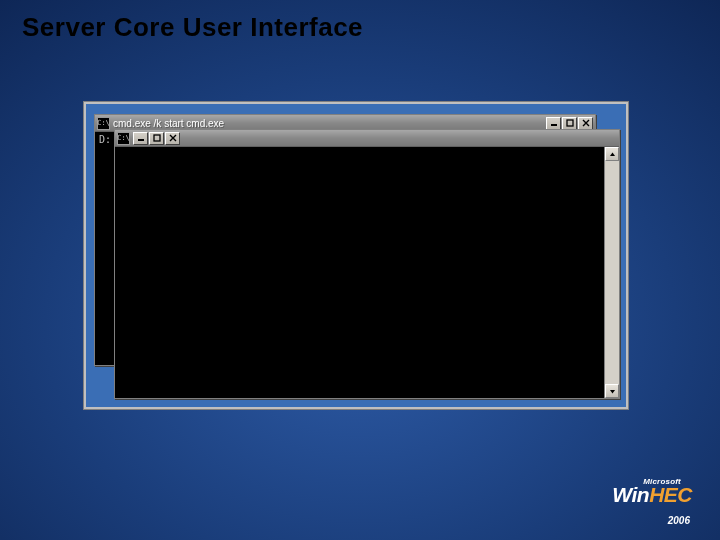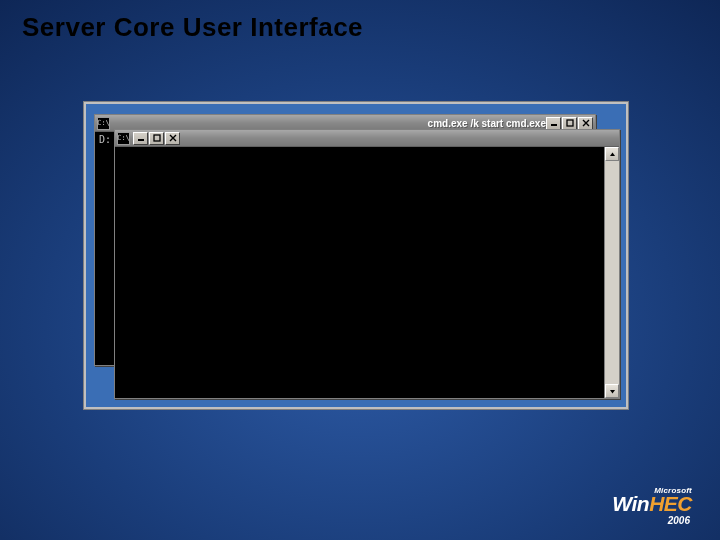--- a/index.html
+++ b/index.html
@@ -36,24 +36,23 @@
       padding: 0 2px;
     }
     .titlebar-icon {
       width: 13px; height: 13px; margin-right: 3px;
       background: #000; border: 1px solid #999;
       display: flex; align-items: center; justify-content: center;
       font-size: 7px; color: #c0c0c0; font-family: monospace;
     }
     .titlebar-text {
       flex: 1; font-size: 10px; color: #fff;
-      font-family: Tahoma, sans-serif; font-weight: bold;
+      font-family: Tahoma, sans-serif; font-weight: normal;
       white-space: nowrap; overflow: hidden;
       text-shadow: 1px 1px 0 rgba(0,0,0,0.3);
-      text-align: right;
     }
     .titlebar-buttons { display: flex; gap: 1px; }
     .titlebar-btn {
       width: 15px; height: 13px;
       background: linear-gradient(to bottom, #d4d0c8 0%, #b8b4ac 100%);
       border: 1px solid #404040;
       border-top-color: #fff; border-left-color: #fff;
       display: flex; align-items: center; justify-content: center;
       font-size: 8px; color: #000; cursor: pointer;
       font-family: Arial; font-weight: bold;
@@ -85,28 +84,28 @@
     }
     .sb-btn.down { position: absolute; bottom: 0; }
     .sb-btn svg { width: 7px; height: 7px; }
     .logo-block {
       position: absolute; right: 28px; bottom: 14px;
       display: flex; flex-direction: column; align-items: flex-end;
       color: #fff;
     }
     .logo-ms {
       font-size: 8px; font-style: italic; font-weight: bold;
-      letter-spacing: 0.2px; margin-bottom: -2px; margin-right: 0;
+      letter-spacing: 0.2px; margin-bottom: -2px; margin-right: 11px;
     }
     .logo-main {
       font-size: 21px; font-weight: bold; font-style: italic;
       letter-spacing: -0.5px; line-height: 1;
     }
     .logo-main span.accent { color: #f0a030; }
-    .logo-year { font-size: 10px; margin-top: 1px; margin-right: 2px; font-weight: bold; font-style: italic; }
+    .logo-year { font-size: 10px; margin-top: 10px; margin-right: 2px; font-weight: bold; font-style: italic; }
   </style>
 </head>
 <body>
 
 <div class="slide-title">Server Core User Interface</div>
 
 <div class="desktop-frame">
 
   <div class="cmd-window back">
     <div class="titlebar">

